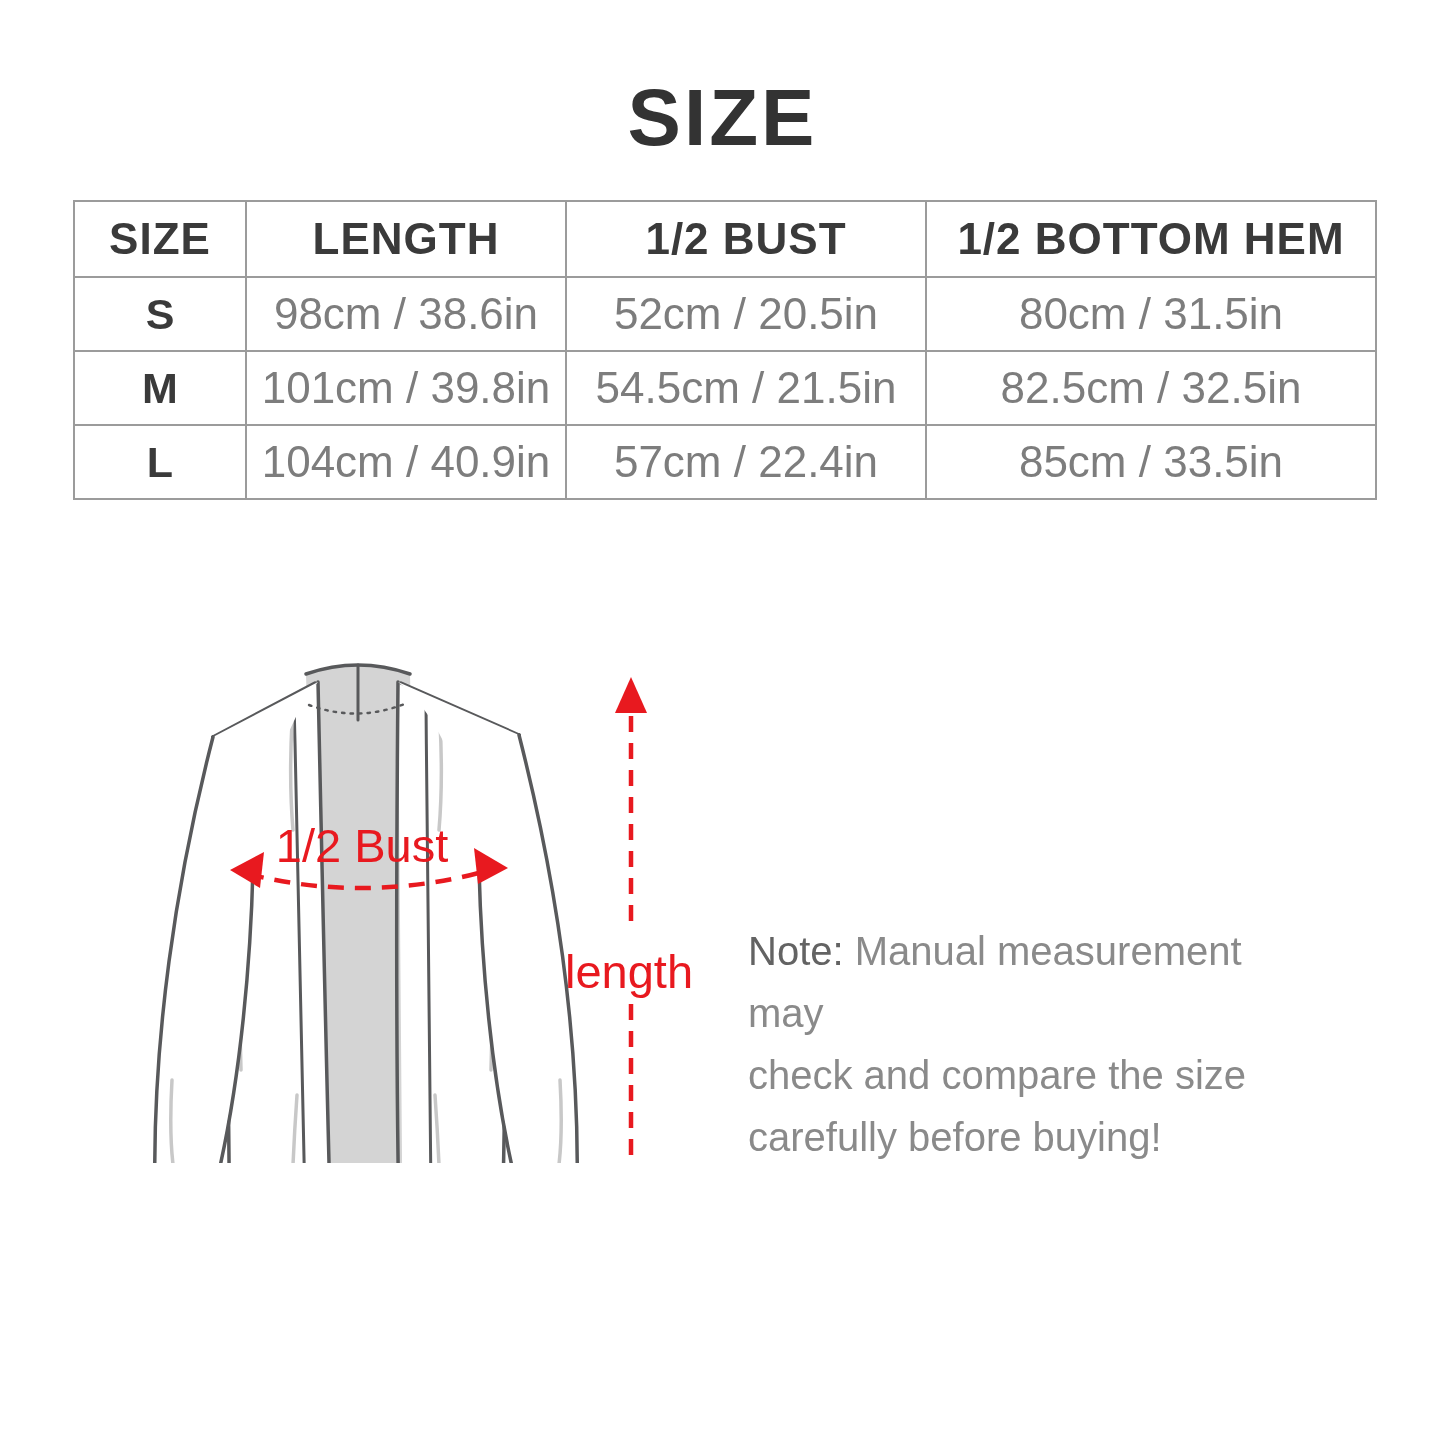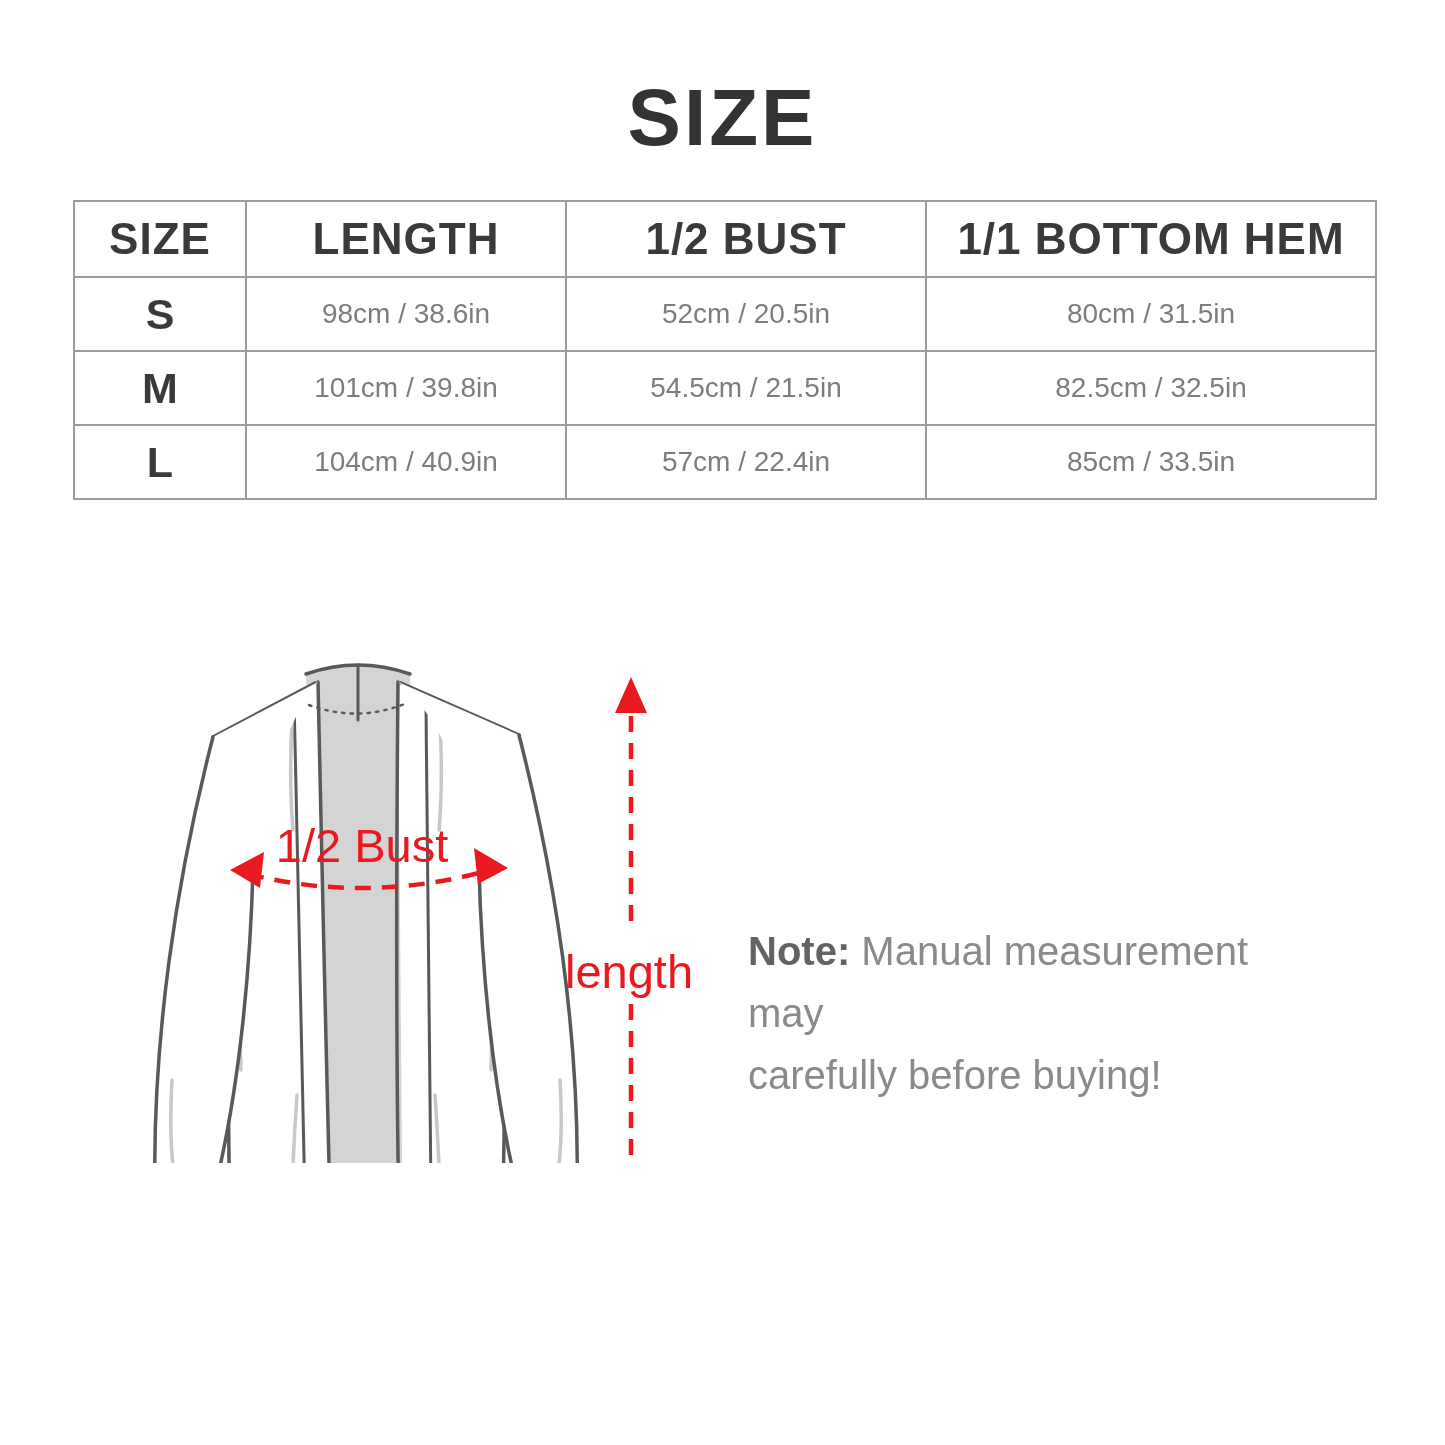--- a/index.html
+++ b/index.html
@@ -9,27 +9,27 @@
   
   #title{position:absolute;top:78px;left:0;width:100%;text-align:center;
          font-size:80px;font-weight:bold;color:#333;letter-spacing:3px;line-height:1;}
 
   
   #size-table{position:absolute;left:73px;top:200px;width:1302px;
               border-collapse:collapse;table-layout:fixed;background:#fff;}
   #size-table th,#size-table td{border:2px solid #9b9b9b;text-align:center;
               vertical-align:middle;padding:0;}
   #size-table th{height:74px;font-size:44px;font-weight:bold;color:#3a3a3a;letter-spacing:1px;}
-  #size-table td{height:72px;font-size:28px;color:#7d7d7d;font-weight:normal;}
+  #size-table td{height:72px;font-size:44px;color:#7d7d7d;font-weight:normal;}
   #size-table td.size{font-size:43px;font-weight:bold;color:#3a3a3a;}
 
   
   #note{position:absolute;left:748px;top:920px;width:540px;
         font-size:40px;line-height:62px;color:#8a8a8a;}
-  #note b{color:#636363;font-weight:bold;}
+  #note b{color:#636363;font-weight:normal;}
 
   
   #diagram{position:absolute;left:0;top:0;pointer-events:none;}
   #diagram text{font-family:"Liberation Sans",sans-serif;}
   .outline{fill:none;stroke:#58595b;stroke-width:3.5;stroke-linecap:round;stroke-linejoin:round;}
   .thin{fill:none;stroke:#58595b;stroke-width:3;stroke-linecap:round;}
   .shade{fill:none;stroke:#c8c8c8;stroke-width:3.5;stroke-linecap:round;}
   .stitch{fill:none;stroke:#58595b;stroke-width:2.4;stroke-dasharray:2.5,6;stroke-linecap:round;}
   .redline{fill:none;stroke:#e8191f;stroke-width:4.5;stroke-dasharray:16,11;stroke-linecap:butt;}
   .redfill{fill:#e8191f;stroke:none;}
@@ -47,21 +47,21 @@
       <col style="width:172px">
         <col style="width:320px">
         <col style="width:360px">
         <col style="width:450px">
     </colgroup>
     <thead>
       <tr>
         <th>SIZE</th>
         <th>LENGTH</th>
         <th>1/2 BUST</th>
-        <th>1/1 BOTTOM HEM</th>
+        <th>1/2 BOTTOM HEM</th>
       </tr>
     </thead>
     <tbody>
       <tr>
         <td class="size">S</td>
         <td>98cm / 38.6in</td>
         <td>52cm / 20.5in</td>
         <td>80cm / 31.5in</td>
       </tr>
       <tr>
@@ -155,16 +155,17 @@
     <g>
       <path class="redline" d="M220,1346 Q365,1384 493,1344"></path>
       <polygon class="redfill" points="206,1352 240,1334 236,1370"></polygon>
       <polygon class="redfill" points="507,1350 473,1330 477,1366"></polygon>
       <text class="redtext" x="328" y="1394" font-size="44" text-anchor="middle">1/2Bottom Hem</text>
     </g>
   </svg>
 
   <div id="note">
     <div><b>Note:</b> <span>Manual measurement may</span></div>
+    <div>check and compare the size</div>
     <div>carefully before buying!</div>
   </div>
 
 </div>
 
 </body></html>

